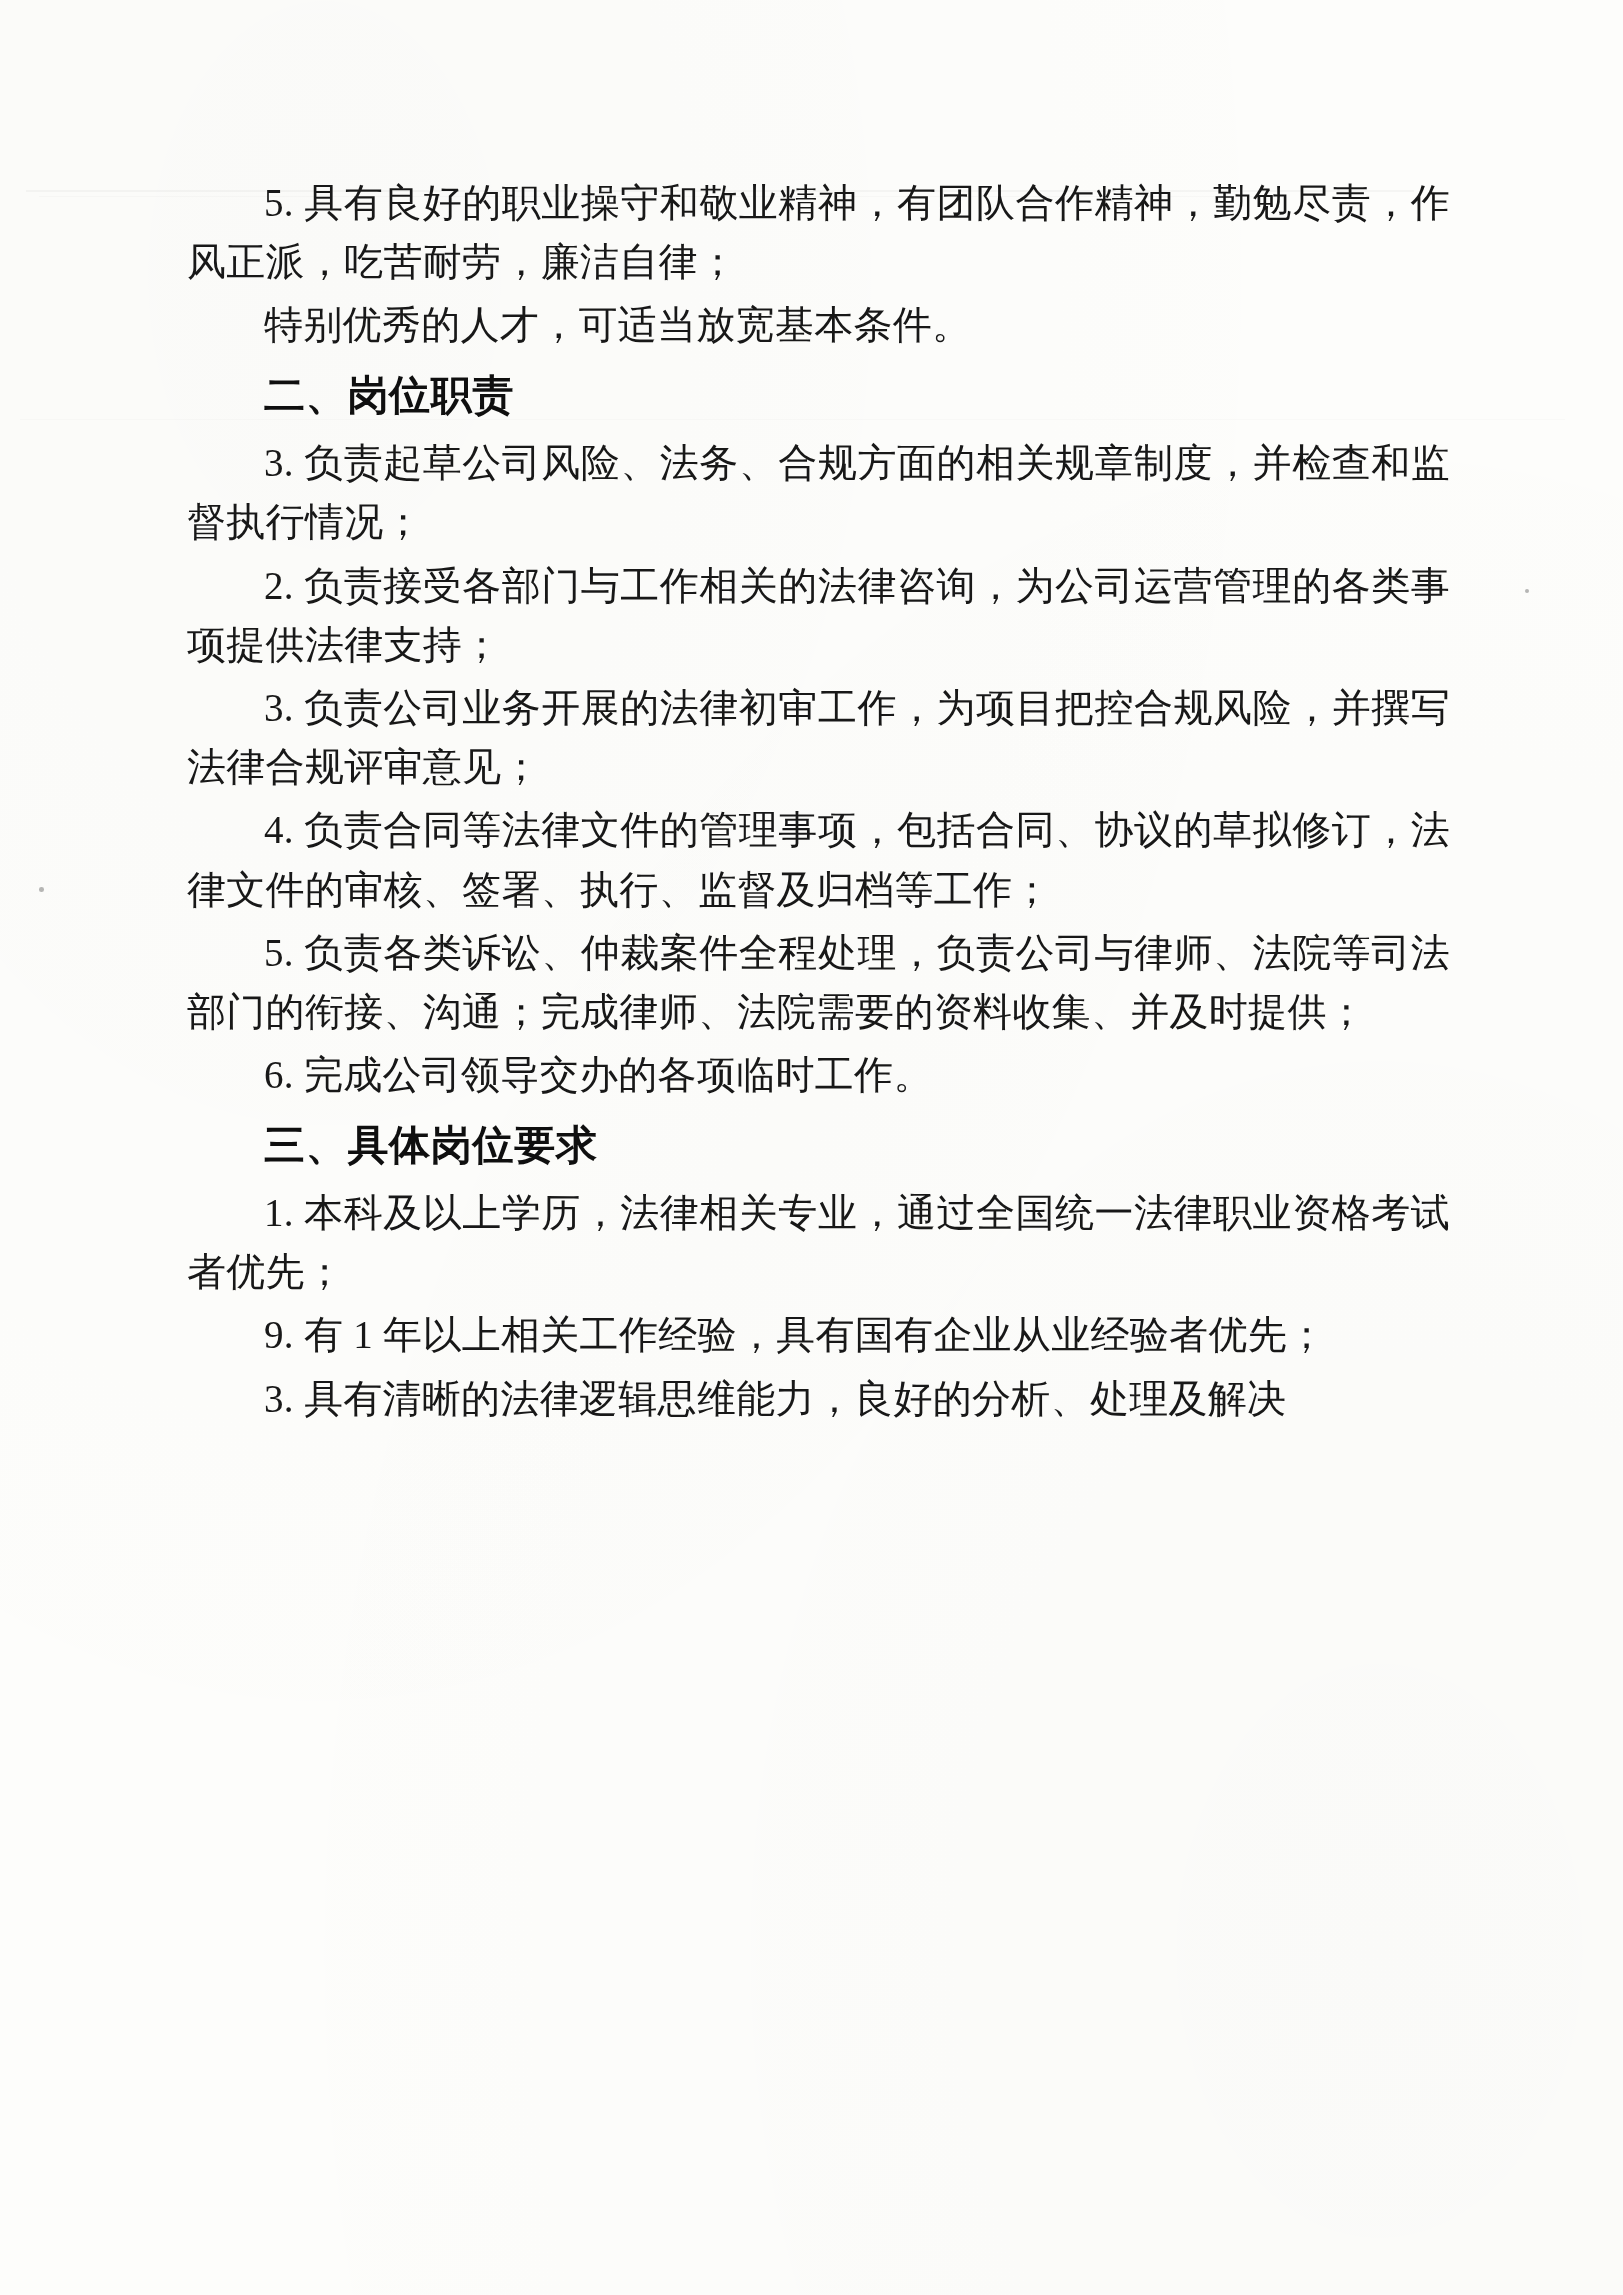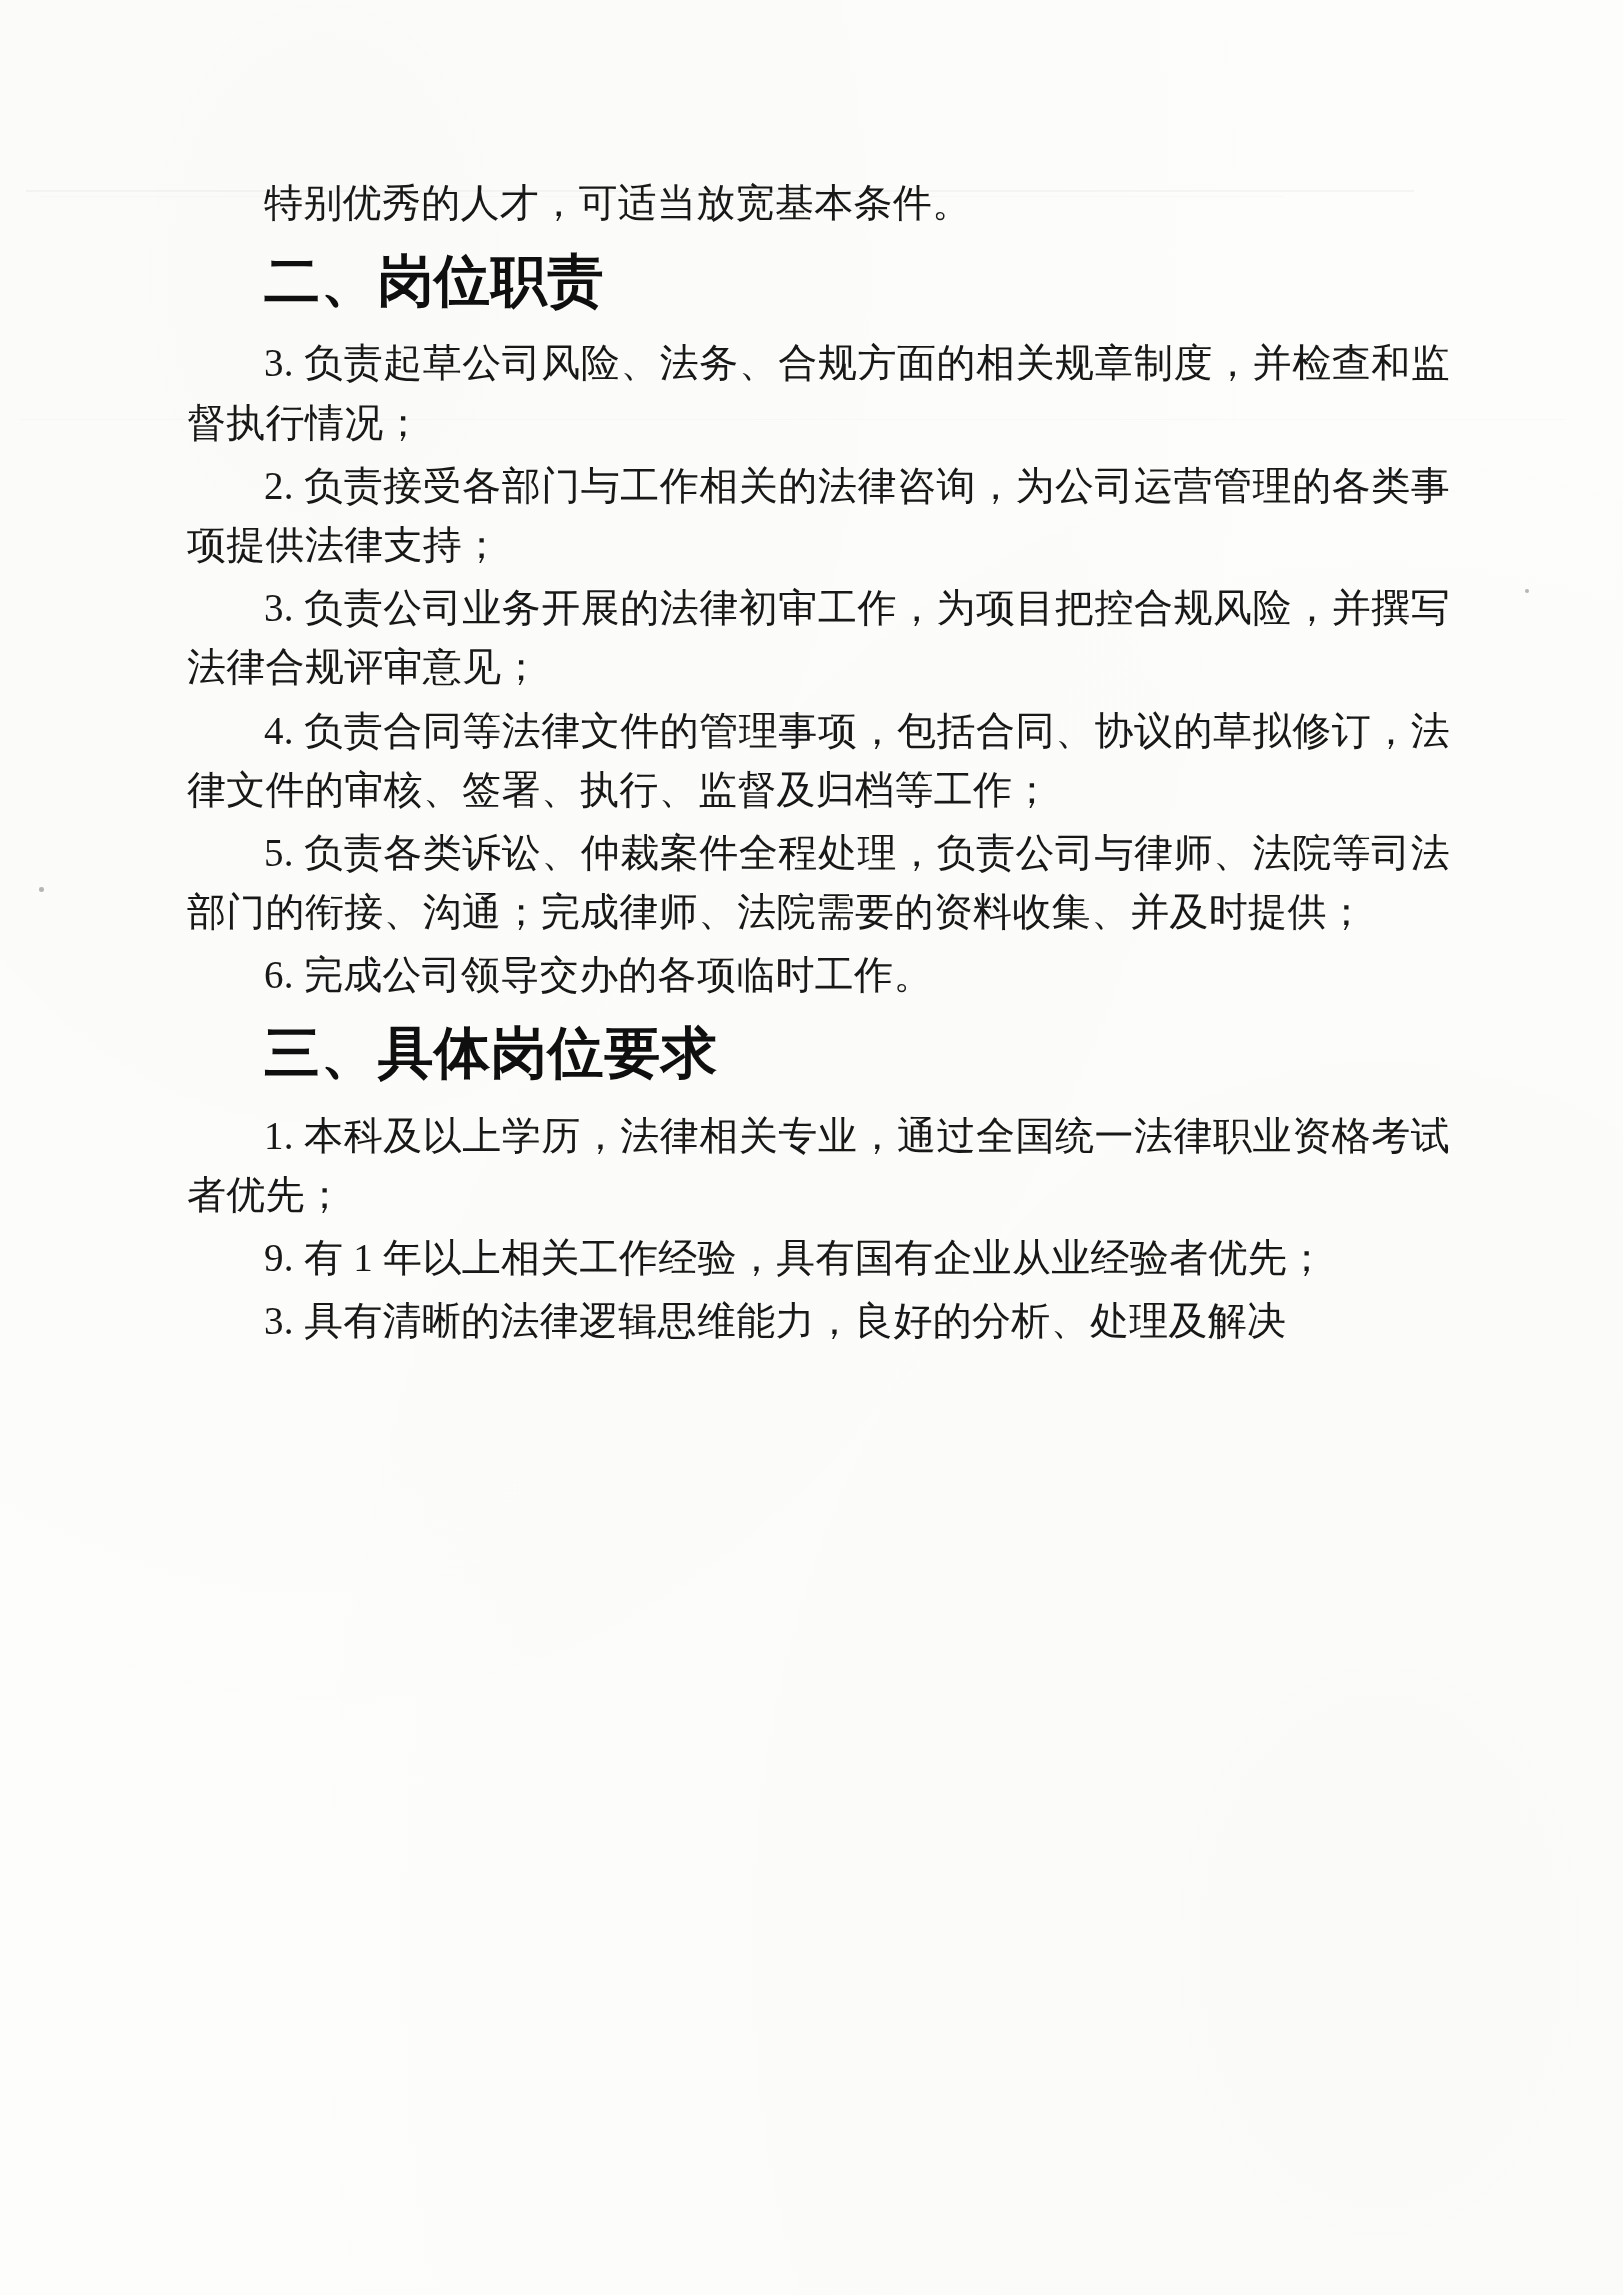--- a/index.html
+++ b/index.html
@@ -60,42 +60,43 @@
     text-justify: inter-ideograph;
     text-indent: 0;
     letter-spacing: 0.3px;
     color: #181818;
   }
   p.para.indent {
     text-indent: 77px;
   }
   h2.heading {
     margin: 10.5px 0 6.5px 0;
-    font-size: 56px;
+    font-size: 41px;
     line-height: 1.5;
     font-weight: 700;
     text-indent: 77px;
     letter-spacing: 0.7px;
-    font-family: Liberation Mono, monospace;
+    font-family: Liberation Serif, serif;
     color: #0f0f0f;
   }
 </style>
 </head>
 <body>
 
 <div class="page">
 
   <div class="streak s1"></div>
   <div class="streak s2"></div>
   <div class="streak s3"></div>
   <div class="speck" style="left:39px; top:887px; width:4.6px; height:4.6px;"></div>
   <div class="speck" style="left:1525px; top:589px; width:3.9px; height:3.9px;"></div>
 
   <div class="content">
 
+    <p class="para indent">5. 具有良好的职业操守和敬业精神，有团队合作精神，勤勉尽责，作风正派，吃苦耐劳，廉洁自律；</p>
     <p class="para indent">特别优秀的人才，可适当放宽基本条件。</p>
 
     <h2 class="heading">二、岗位职责</h2>
 
     <p class="para indent">3. 负责起草公司风险、法务、合规方面的相关规章制度，并检查和监督执行情况；</p>
     <p class="para indent">2. 负责接受各部门与工作相关的法律咨询，为公司运营管理的各类事项提供法律支持；</p>
     <p class="para indent">3. 负责公司业务开展的法律初审工作，为项目把控合规风险，并撰写法律合规评审意见；</p>
     <p class="para indent">4. 负责合同等法律文件的管理事项，包括合同、协议的草拟修订，法律文件的审核、签署、执行、监督及归档等工作；</p>
     <p class="para indent">5. 负责各类诉讼、仲裁案件全程处理，负责公司与律师、法院等司法部门的衔接、沟通；完成律师、法院需要的资料收集、并及时提供；</p>
     <p class="para indent">6. 完成公司领导交办的各项临时工作。</p>

